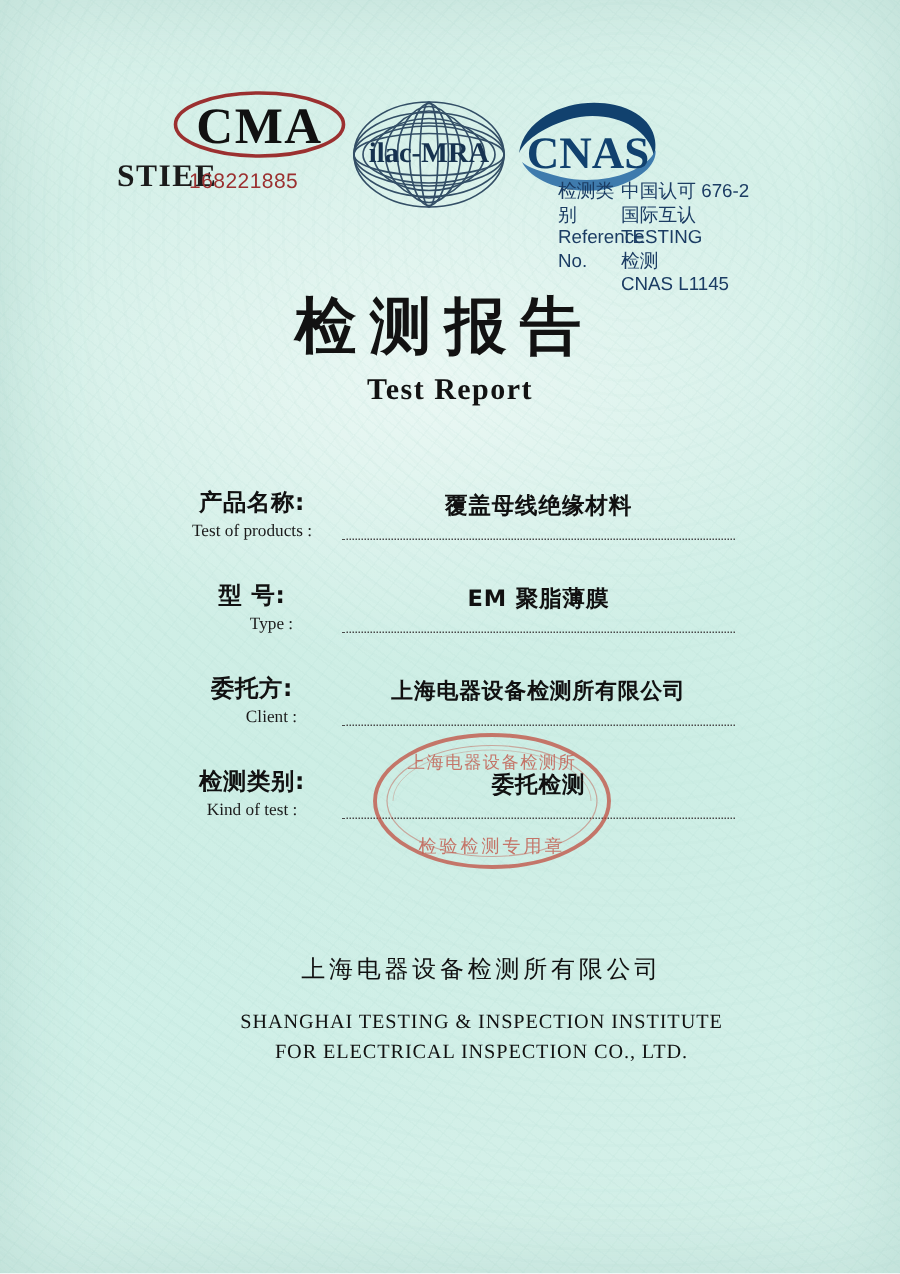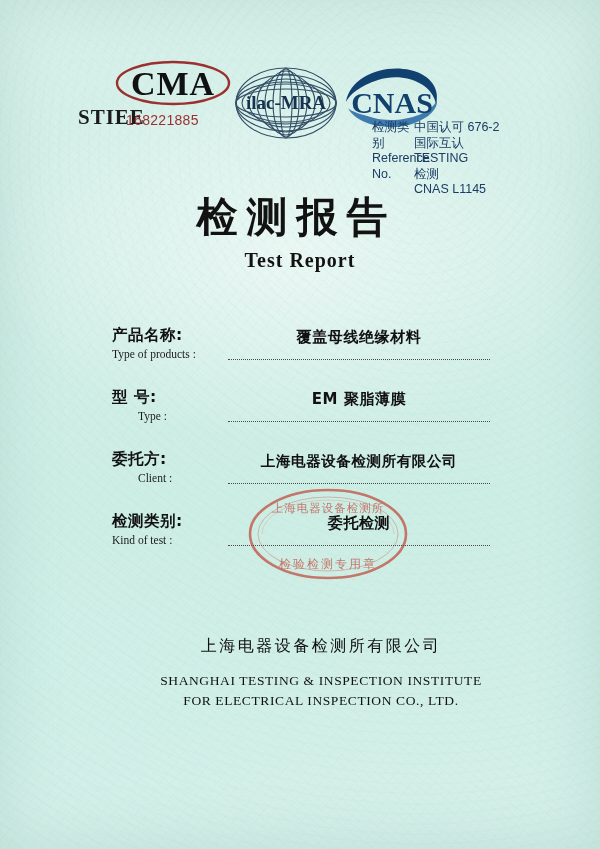--- a/index.html
+++ b/index.html
@@ -196,21 +196,21 @@
   }
   .field-row {
     position: relative;
     height: 62px;
   }
   .field-label {
     position: absolute;
     left: 112px;
     top: 0;
     width: 112px;
-    text-align: left;
+    text-align: center;
   }
   .label-cn {
     font-family: "DejaVu Sans", sans-serif;
     font-size: 15.5px;
     font-weight: bold;
     color: #111;
     letter-spacing: 0.5px;
     white-space: nowrap;
   }
   .label-cn.spaced {
@@ -344,21 +344,21 @@
   </div>
 
   <div class="title-cn">检测报告</div>
   <div class="title-en">Test Report</div>
 
   <div class="fields">
 
     <div class="field-row">
       <div class="field-label">
         <div class="label-cn">产品名称:</div>
-        <div class="label-en">Type of products :</div>
+        <div class="label-en">Test of products :</div>
       </div>
       <div class="field-value">覆盖母线绝缘材料</div>
     </div>
 
     <div class="field-row">
       <div class="field-label">
         <div class="label-cn spaced">型  号:</div>
         <div class="label-en indent">Type :</div>
       </div>
       <div class="field-value">EM 聚脂薄膜</div>

